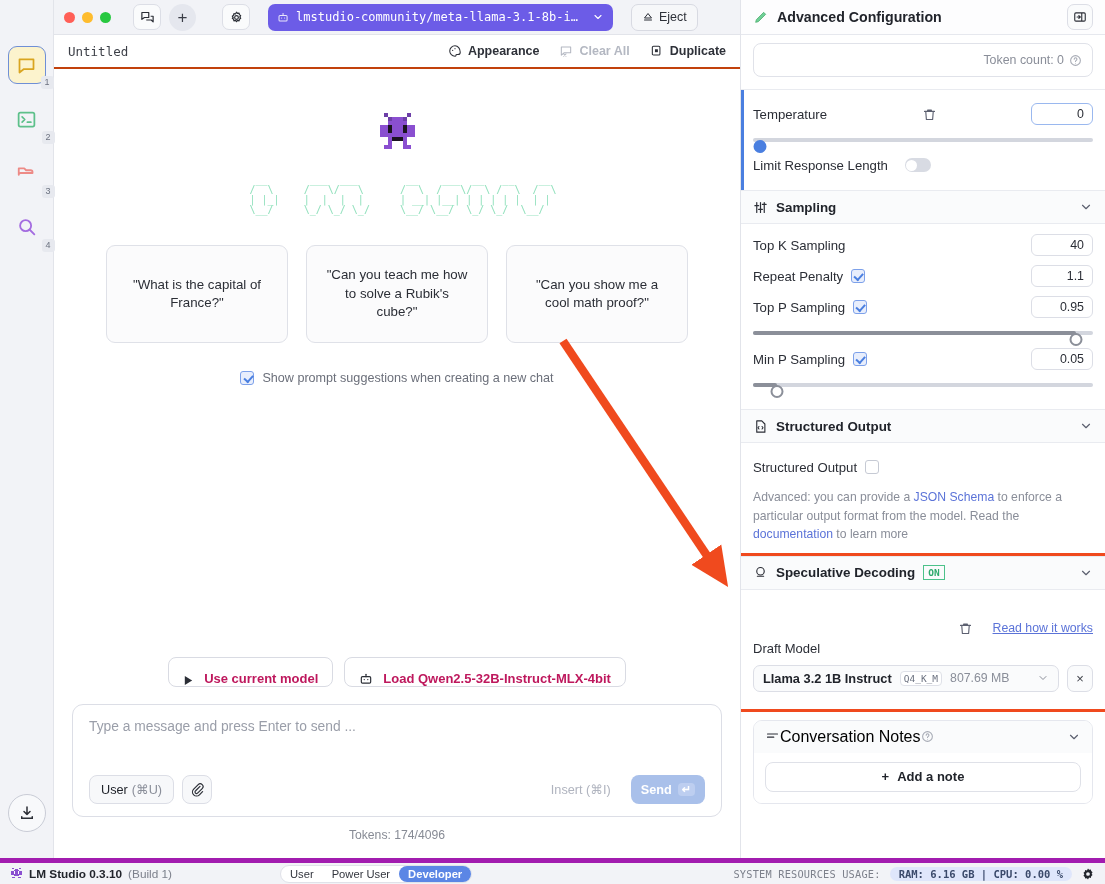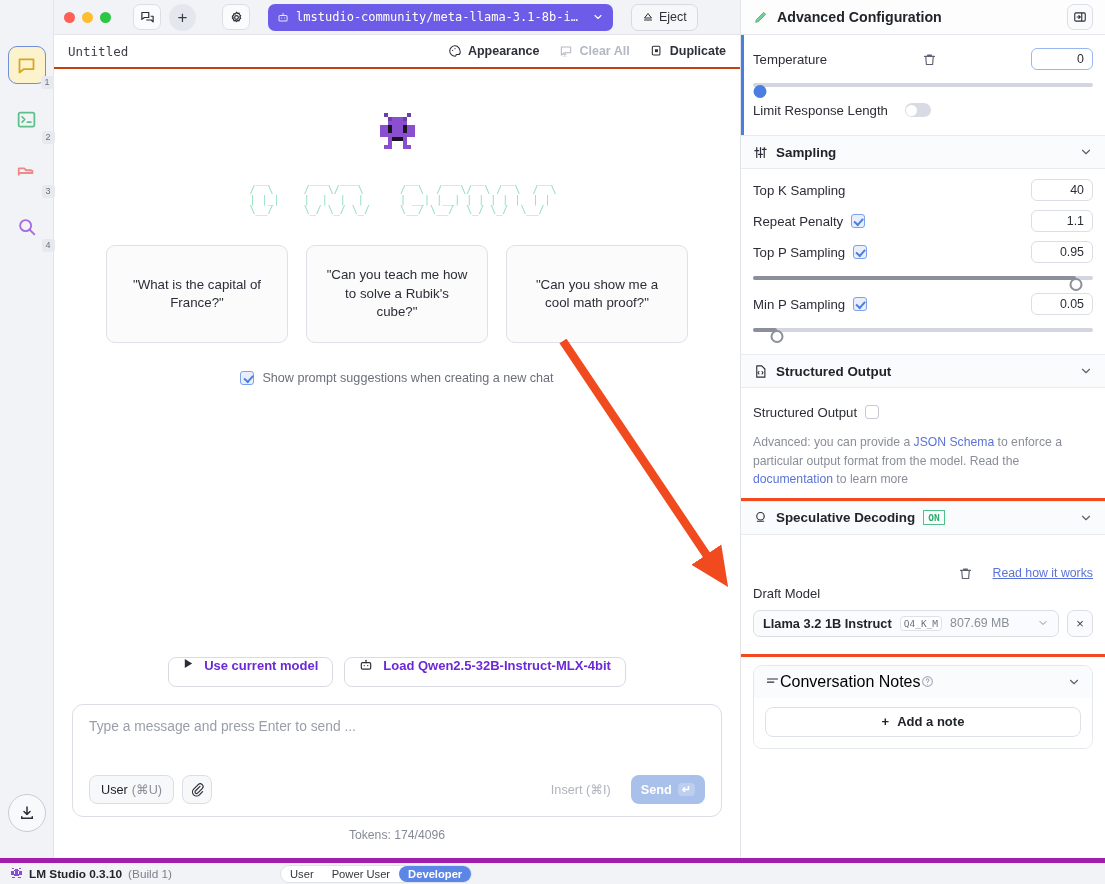--- a/index.html
+++ b/index.html
@@ -118,23 +118,23 @@
   }
   .cb.checked { background: #e8eefc; border-color: #7da1ea; }
   .cb.checked::after {
     content: ""; width: 3.5px; height: 7px; border: solid #4a7fe0;
     border-width: 0 2px 2px 0; transform: rotate(42deg) translate(0px,-1px);
   }
   .cb.lite { background: #fff; border-color: #c6cad4; }
 
   .load-row { margin-top: auto; display: flex; gap: 11px; justify-content: center; }
   .load-btn {
-    display: flex; align-items: flex-start; gap: 10px; height: 30px;
+    display: flex; align-items: flex-end; gap: 10px; height: 30px;
     border: 1px solid #d9dbe3; border-radius: 8px; background: #fff;
-    padding: 0 14px; font-size: 13px; color: #6d28d9; cursor: pointer; font-weight: 600;
+    padding: 0 14px; font-size: 13px; color: #be185d; cursor: pointer; font-weight: 600;
   }
 
   .composer {
     width: 650px; margin: 17px auto 0; border: 1px solid #dcdee6; border-radius: 11px;
     background: #fff; padding: 14px 16px 12px; height: 113px; display: flex; flex-direction: column;
   }
   .composer-input {
     border: none; outline: none; width: 100%; font-size: 13.8px; color: #2b2e36;
     font-family: "Liberation Sans", sans-serif; background: transparent; flex: 1;
     resize: none;
@@ -508,20 +508,30 @@
           <svg width="14" height="14" viewBox="0 0 24 24" fill="none" stroke="#2b2e36" stroke-width="1.9">
             <rect x="3" y="5" width="18" height="14" rx="2"></rect>
               <path d="M15 5v14"></path>
             <path d="M7 12h5M10 9.5l2.5 2.5L10 14.5" stroke-linecap="round" stroke-linejoin="round"></path>
           </svg>
         </div>
       </div>
 
       <div class="rp-scroll">
 
+        <div class="prompt-box-wrap">
+          <div class="prompt-box">
+            <span>Token count: 0</span>
+            <svg width="13" height="13" viewBox="0 0 24 24" fill="none" stroke="#a8acb6" stroke-width="2">
+              <circle cx="12" cy="12" r="9"></circle>
+                <path d="M9.6 9.5a2.5 2.5 0 114 2c-.9.7-1.6 1.1-1.6 2.2" stroke-linecap="round"></path>
+              <circle cx="12" cy="17" r=".9" fill="#a8acb6" stroke="none"></circle>
+            </svg>
+          </div>
+        </div>
 
 
         <div class="sec-body accent">
           <div class="row">
             <span class="lbl">Temperature</span>
             <svg style="margin-left:auto" width="15" height="15" viewBox="0 0 24 24" fill="none" stroke="#5c6070" stroke-width="1.8">
               <path d="M4 7h16M9 7V5h6v2M6 7l1 13h10l1-13" stroke-linecap="round" stroke-linejoin="round"></path>
             </svg>
             <span class="num-box focus">0</span>
           </div>
@@ -692,20 +702,28 @@
       <span>LM Studio 0.3.10</span>
       <span class="status-build">(Build 1)</span>
     </div>
 
     <div class="mode-seg">
       <span>User</span>
       <span>Power User</span>
       <span class="on">Developer</span>
     </div>
 
+    <div class="sys">
+      <span class="sys-lbl">SYSTEM RESOURCES USAGE:</span>
+      <span class="sys-pill">RAM: 6.16 GB  |  CPU: 0.00 %</span>
+      <svg width="14" height="14" viewBox="0 0 24 24">
+        <path d="M12 2.5l1.9 2.3 2.9-.7.7 2.9 2.3 1.9-1.6 2.5 1.6 2.5-2.3 1.9-.7 2.9-2.9-.7L12 21.5l-1.9-2.3-2.9.7-.7-2.9L4.2 15l1.6-2.5L4.2 10l2.3-1.9.7-2.9 2.9.7z" fill="#22252c"></path>
+        <circle cx="12" cy="12" r="3.2" fill="#f2f3f7"></circle>
+      </svg>
+    </div>
   </div>
 
   <svg class="arrow-overlay">
     <defs>
       <marker id="ahead" viewBox="0 0 10 10" refX="7.2" refY="5" markerWidth="4.6" markerHeight="4.6" orient="auto">
         <path d="M0 0.4 L10 5 L0 9.6 Z" fill="#f04a1e"></path>
       </marker>
     </defs>
     <line x1="563" y1="341" x2="722" y2="578" stroke="#f04a1e" stroke-width="8.5" marker-end="url(#ahead)" stroke-linecap="butt"></line>
   </svg>

